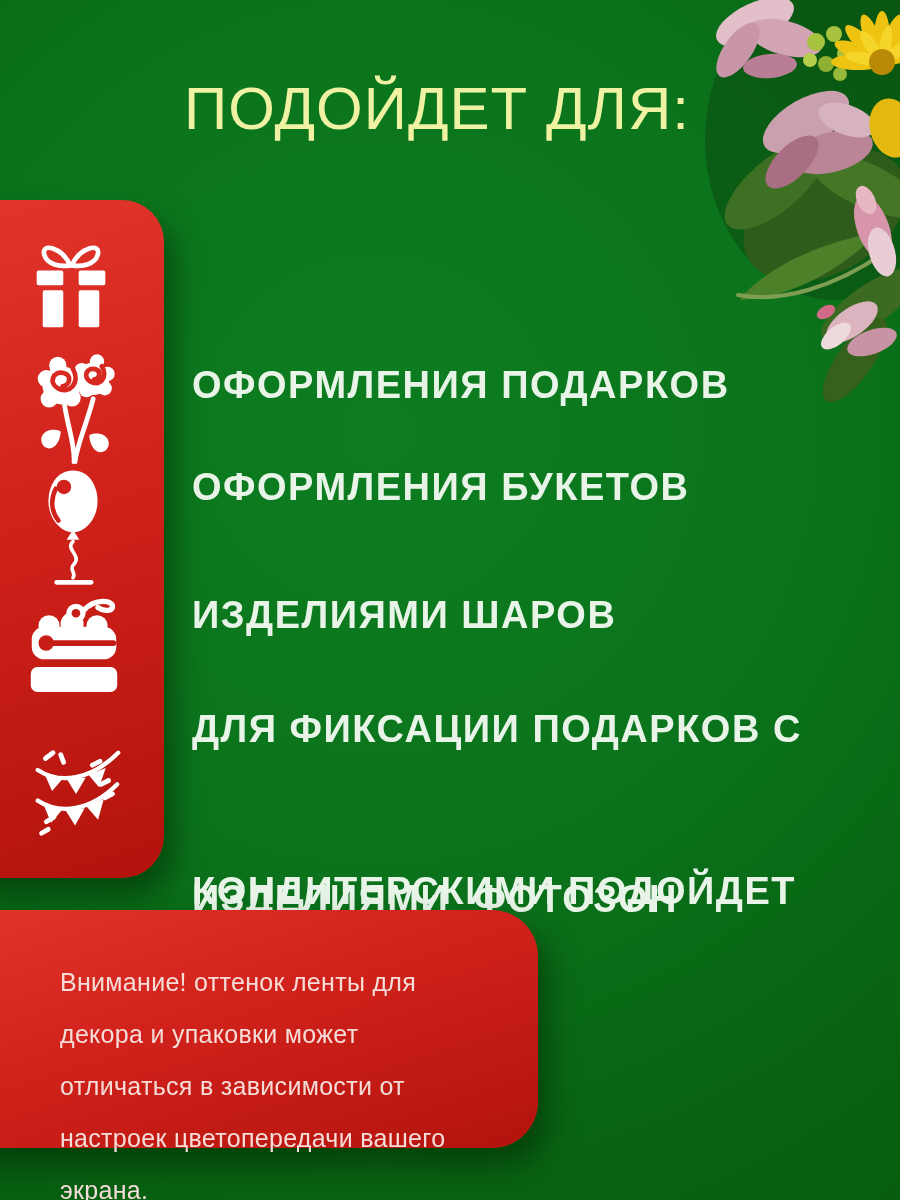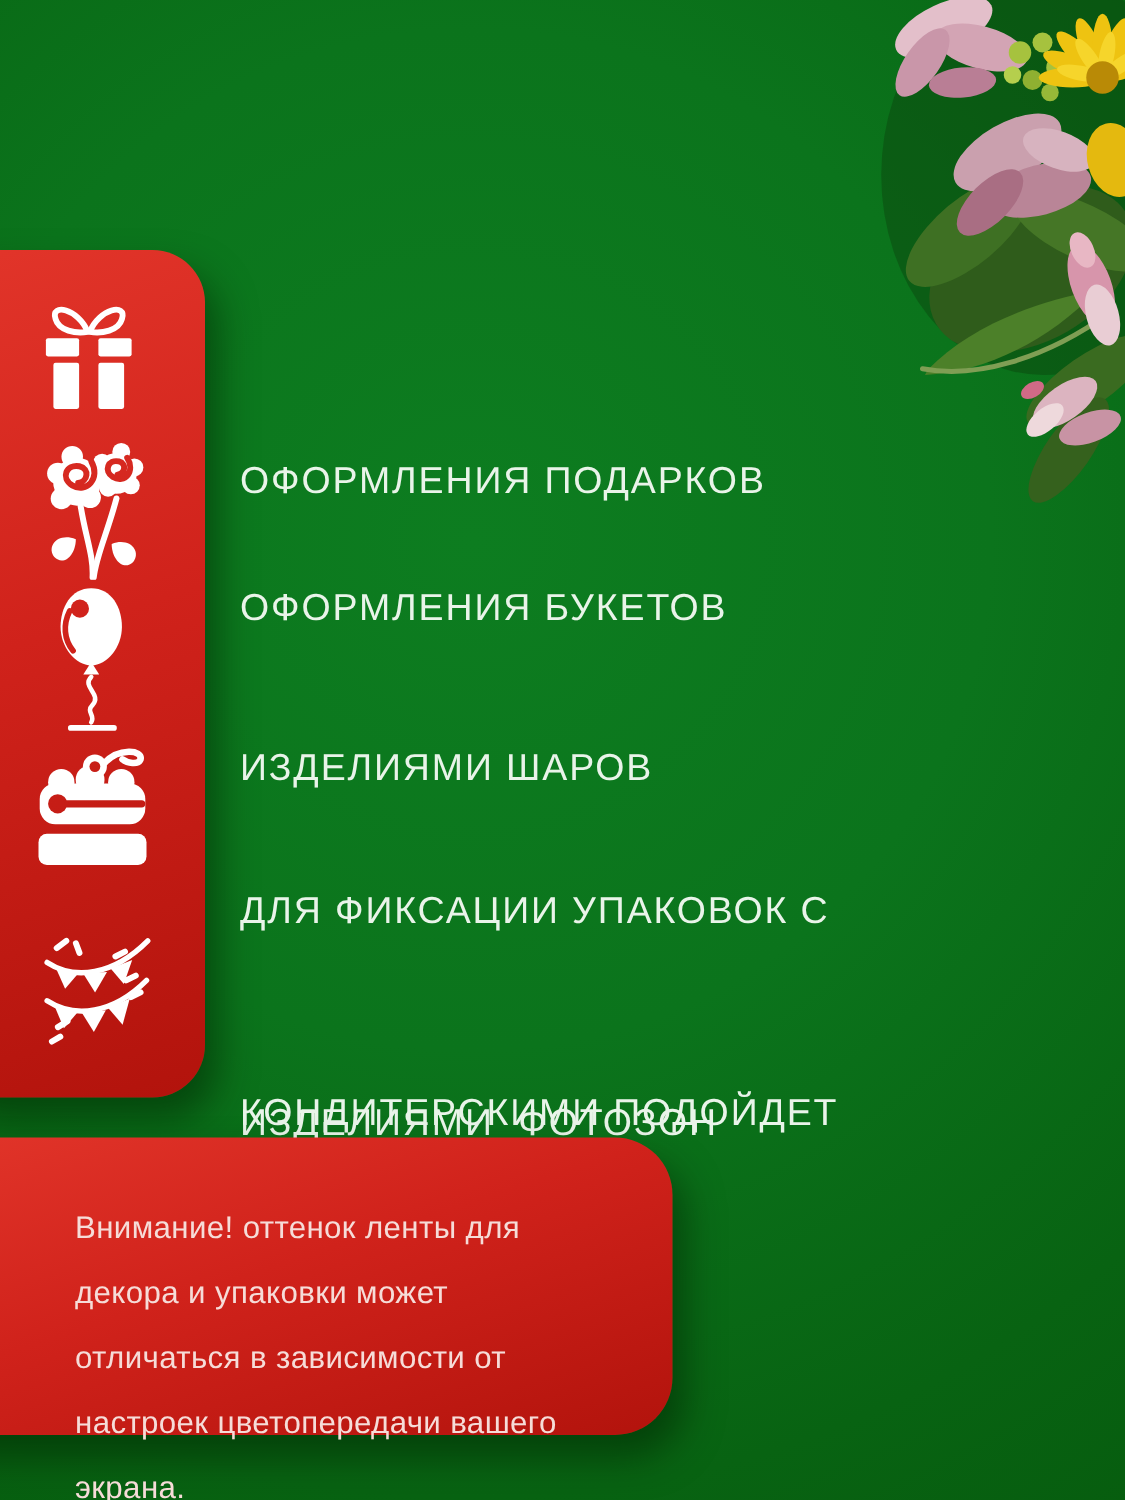--- a/index.html
+++ b/index.html
@@ -20,21 +20,21 @@
   .sidebar{left:-48px;top:200px;width:212px;height:678px;border-radius:42px;}
   .note-box{left:-64px;top:910px;width:602px;height:238px;border-radius:46px;}
   .note-text{
     position:absolute;left:124px;top:46px;width:400px;
     font-size:25px;line-height:52px;letter-spacing:.3px;color:#f6dcd8;
   }
   .icon{position:absolute;}
   .items{position:absolute;left:0;top:0;width:900px;height:1200px;pointer-events:none;}
   .item{
     position:absolute;left:192px;width:680px;
-    color:#e9f4e9;font-size:30px;font-weight:400;letter-spacing:1.5px;
+    color:#e9f4e9;font-size:38px;font-weight:700;letter-spacing:1.5px;
     line-height:54px;white-space:pre-wrap;
   }
   .item-1{top:250px;}
   .item-2{top:352px;}
   .item-3{top:480px;}
   .item-4{top:594px;}
   .item-5{top:764px;}
   .flowers{position:absolute;right:0;top:0;}
 </style>
 </head>
@@ -97,20 +97,21 @@
         <ellipse cx="244" cy="62" rx="19" ry="6" transform="rotate(11 262 62)"></ellipse>
         <ellipse cx="244" cy="62" rx="19" ry="6" transform="rotate(56 262 62)"></ellipse>
         <ellipse cx="244" cy="62" rx="19" ry="6" transform="rotate(101 262 62)"></ellipse>
         <ellipse cx="244" cy="62" rx="19" ry="6" transform="rotate(146 262 62)"></ellipse>
       </g>
       <circle cx="262" cy="62" r="13" fill="#b98a06"></circle>
       <ellipse cx="272" cy="128" rx="22" ry="30" fill="#e4b90f" transform="rotate(-15 272 128)"></ellipse>
     </g>
   </svg>
 
+  <div class="title">ПОДОЙДЕТ ДЛЯ:</div>
 
   <div class="panel sidebar"></div>
 
   <svg class="icon" style="left:28px;top:238px;" width="86" height="96" viewBox="0 0 100 112">
     <g fill="#ffffff" stroke="none">
       <path d="M49 32 C 40 10 14 5 19 20 C 22 31 38 34 49 32 Z" fill="none" stroke="#ffffff" stroke-width="5.5" stroke-linejoin="round"></path>
       <path d="M51 32 C 60 10 86 5 81 20 C 78 31 62 34 51 32 Z" fill="none" stroke="#ffffff" stroke-width="5.5" stroke-linejoin="round"></path>
       <rect x="10" y="38" width="31" height="17" rx="2"></rect>
       <rect x="59" y="38" width="31" height="17" rx="2"></rect>
       <rect x="17" y="61" width="24" height="43" rx="2"></rect>
@@ -208,21 +209,21 @@
     <div class="item item-1">
       <div>ОФОРМЛЕНИЯ ПОДАРКОВ</div>
     </div>
     <div class="item item-2">
       <div>ОФОРМЛЕНИЯ БУКЕТОВ</div>
     </div>
     <div class="item item-3">
       <div>ИЗДЕЛИЯМИ ШАРОВ</div>
     </div>
     <div class="item item-4">
-      <div>ДЛЯ ФИКСАЦИИ УПАКОВОК С</div>
+      <div>ДЛЯ ФИКСАЦИИ ПОДАРКОВ С</div>
       <div>КОНДИТЕРСКИМИ ПОДОЙДЕТ</div>
     </div>
     <div class="item item-5">
       <div>ИЗДЕЛИЯМИ  ФОТОЗОН</div>
     </div>
   </div>
 
   <div class="panel note-box">
     <div class="note-text">Внимание! оттенок ленты для декора и упаковки может отличаться в зависимости от настроек цветопередачи вашего экрана.</div>
   </div>

